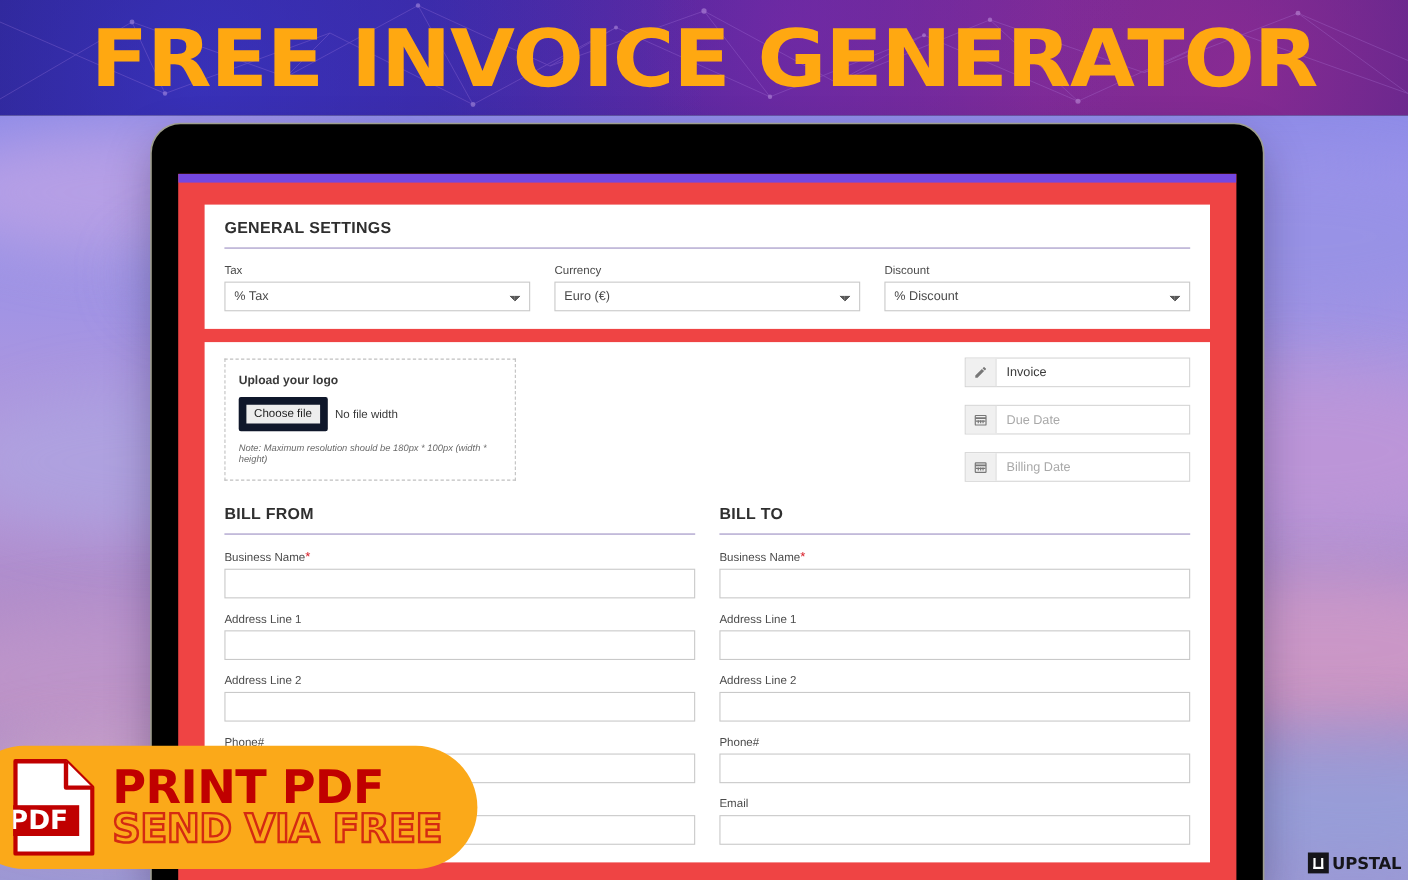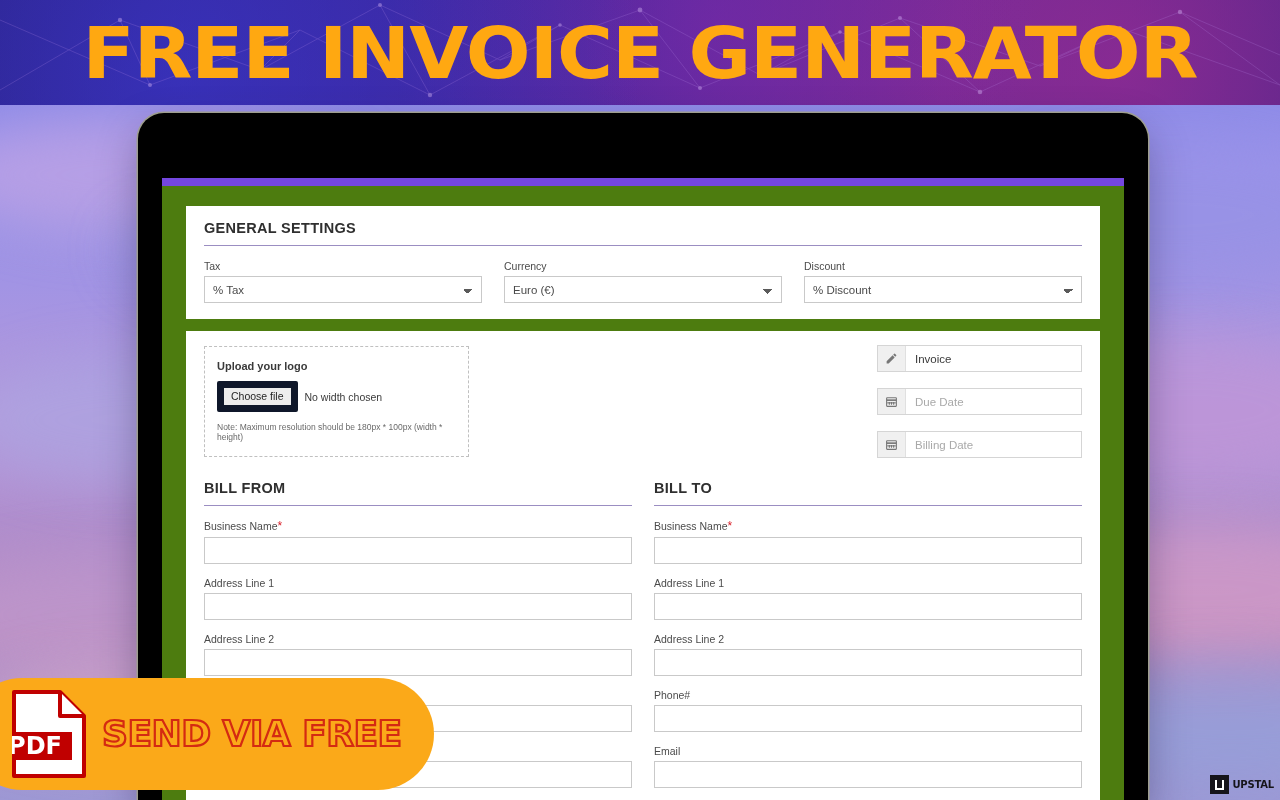--- a/index.html
+++ b/index.html
@@ -54,21 +54,21 @@
   .laptop {
     position: absolute; left: 138px; top: 113px;
     width: 1010px; height: 687px;
     background: #000;
     border-radius: 26px 26px 0 0;
     box-shadow: 0 0 0 1.5px #9e9e8f, 0 18px 40px rgba(30,20,60,.35);
     overflow: hidden;
   }
   .screen {
     position: absolute; left: 24px; top: 45px; right: 24px; bottom: 0;
-    background: #4d7c0f; overflow: hidden; margin-top: 20px;
+    background: #ef4444; overflow: hidden;
   }
   .accentbar { height: 8px; background: #7447e0; width: 100%; }
 
   .page { padding: 20px 24px 0 24px; }
 
   .card {
     background: #fff; width: 100%;
     padding: 14px 18px 16px 18px;
   }
   .card + .card { margin-top: 12px; }
@@ -109,21 +109,21 @@
   }
   .upload-title { font-size: 11px; font-weight: bold; color: #3a3a3a; margin-bottom: 9px; }
   .filerow { display: flex; align-items: center; gap: 7px; }
   .choose-btn {
     font-size: 10.5px; color: #1f1f1f; background: #ededed;
     border: 7px solid #0f172a; border-radius: 2px;
     padding: 2px 7px; line-height: 1.25;
     font-family: "Liberation Sans", sans-serif;
   }
   .nofile { font-size: 10.5px; color: #3a3a3a; }
-  .note { font-size: 8.5px; color: #6a6a6a; margin-top: 10px; }
+  .note { font-size: 8.5px; color: #6a6a6a; font-style: italic; margin-top: 10px; }
 
   .invfields { width: 205px; display: flex; flex-direction: column; gap: 16px; }
   .igroup { display: flex; height: 27px; border: 1px solid #d5d5d5; background: #fff; }
   .igroup .ic {
     width: 28px; background: #f0f0f0; border-right: 1px solid #e0e0e0;
     display: flex; align-items: center; justify-content: center; color: #777;
   }
   .igroup input {
     flex: 1; border: 0; outline: none; font-size: 11.5px; padding: 0 9px;
     color: #3a3a3a; font-family: "Liberation Sans", sans-serif; background: transparent;
@@ -161,21 +161,21 @@
   .upstal .mark {
     width: 19px; height: 19px; background: #16151a;
     display: flex; align-items: center; justify-content: center;
   }
   .upstal .mark span {
     display: block; width: 9px; height: 10px;
     border: 2px solid #fff; border-top: 0;
   }
   .upstal .wtxt {
     font-family: "DejaVu Sans", sans-serif; font-weight: bold;
-    font-size: 10px; color: #16151a; letter-spacing: -.2px;
+    font-size: 15px; color: #16151a; letter-spacing: -.2px;
   }
 </style>
 </head>
 <body>
 
 <div class="banner">
   <svg class="net" width="1280" height="105" viewBox="0 0 1280 105" preserveAspectRatio="none">
     <g stroke="#b98ce8" stroke-width="0.8" fill="none" opacity="0.5">
       <path d="M0 90 L120 20 L260 70 L380 5 L500 60 L640 10 L760 75 L900 18 L1040 66 L1180 12 L1280 55"></path>
       <path d="M0 20 L150 85 L300 30 L430 95 L560 25 L700 88 L840 32 L980 92 L1120 28 L1280 85"></path>
@@ -244,21 +244,21 @@
           </div>
         </div>
       </div>
 
       <div class="card">
         <div class="mid">
           <div class="upload">
             <div class="upload-title">Upload your logo</div>
             <div class="filerow">
               <button class="choose-btn">Choose file</button>
-              <span class="nofile">No width chosen</span>
+              <span class="nofile">No file width</span>
             </div>
             <div class="note">Note: Maximum resolution should be 180px * 100px (width * height)</div>
           </div>
 
           <div class="invfields">
             <div class="igroup">
               <span class="ic">
                 <svg width="13" height="13" viewBox="0 0 24 24" fill="currentColor">
                     <path d="M3 17.25V21h3.75L17.81 9.94l-3.75-3.75L3 17.25zM20.71 7.04a1 1 0 000-1.41l-2.34-2.34a1 1 0 00-1.41 0l-1.83 1.83 3.75 3.75 1.83-1.83z"></path>
                   </svg>
@@ -354,20 +354,21 @@
 <div class="badge">
   <div class="pdficon">
     <svg width="74" height="88" viewBox="0 0 74 88">
       <path d="M2 2 h46 l24 24 v60 h-70 z" fill="#fff" stroke="#C00000" stroke-width="4" stroke-linejoin="round"></path>
       <path d="M48 2 v24 h24" fill="#fff" stroke="#C00000" stroke-width="4" stroke-linejoin="round"></path>
       <rect x="-14" y="42" width="74" height="28" fill="#C00000"></rect>
       <text x="23" y="64" font-family="DejaVu Sans, sans-serif" font-weight="bold" font-size="24" fill="#fff" text-anchor="middle">PDF</text>
     </svg>
   </div>
   <div class="badge-txt">
+    <div class="bt1">PRINT PDF</div>
     <div class="bt2">SEND VIA FREE</div>
   </div>
 </div>
 
 <div class="upstal">
   <span class="mark">
       <span></span>
     </span>
   <span class="wtxt">UPSTAL</span>
 </div>

